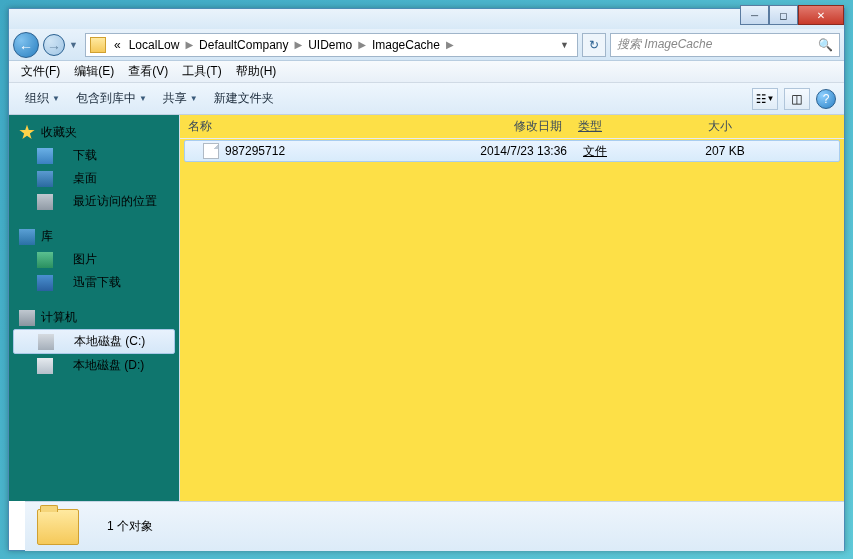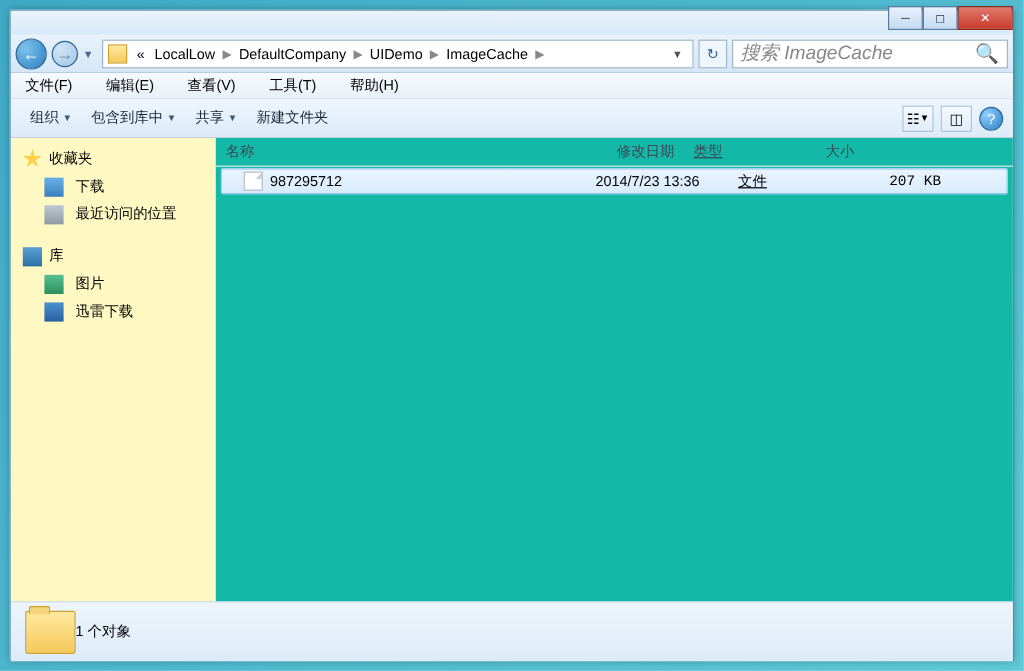--- a/index.html
+++ b/index.html
@@ -16,76 +16,76 @@
 .addrrow { height: 32px; background: linear-gradient(#e8f2fb,#d5e7f6); display: flex; align-items: center; padding: 2px 4px; gap: 4px; border-bottom: 1px solid #b8cde0; }
 .nav-back, .nav-fwd { width: 26px; height: 26px; border-radius: 50%; background: radial-gradient(circle at 30% 30%, #7fc2ef, #2a7fc0); border: 1px solid #2a6090; display: flex; align-items: center; justify-content: center; color: #fff; font-size: 14px; cursor: pointer; }
 .nav-fwd { width: 22px; height: 22px; background: radial-gradient(circle at 30% 30%, #d0e5f5, #a0c5e5); color: #6a8aa5; }
 .drop-hist { width: 12px; font-size: 9px; color: #4a6a8a; cursor: pointer; }
 .addr { flex: 1; height: 24px; background: #fff; border: 1px solid #a0b5ca; display: flex; align-items: center; padding: 0 4px; font-size: 12px; }
 .addr .foldericon { width: 16px; height: 16px; background: linear-gradient(#ffe9a0,#f5c95a); border: 1px solid #d0a030; margin-right: 4px; }
 .crumb { padding: 0 4px; color: #000; cursor: pointer; }
 .crumb-sep { color: #888; font-size: 10px; padding: 0 2px; cursor: pointer; }
 .addr-drop { margin-left: auto; color: #555; font-size: 9px; padding: 0 4px; cursor: pointer; }
 .refresh { width: 24px; height: 24px; border: 1px solid #a0b5ca; background: #eef5fb; display: flex; align-items: center; justify-content: center; font-size: 12px; color: #2a6090; cursor: pointer; }
-.search { width: 230px; height: 24px; background: #fff; border: 1px solid #a0b5ca; display: flex; align-items: center; padding: 0 6px; font-size: 16px; color: #888; font-style: italic; }
+.search { width: 230px; height: 24px; background: #fff; border: 1px solid #a0b5ca; display: flex; align-items: center; padding: 0 6px; font-size: 12px; color: #888; font-style: italic; }
 .search .mag { margin-left: auto; color: #2a6090; font-style: normal; cursor: pointer; }
 
 
-.menubar { height: 22px; background: linear-gradient(#f7fafd,#e8f0f8); border-bottom: 1px solid #d0dae5; display: flex; align-items: center; padding: 0 6px; font-size: 12px; gap: 16px; }
+.menubar { height: 22px; background: linear-gradient(#f7fafd,#e8f0f8); border-bottom: 1px solid #d0dae5; display: flex; align-items: center; padding: 0 6px; font-size: 12px; gap: 2px; }
 .menu-item { padding: 2px 6px; cursor: pointer; }
 
 
 .toolbar { height: 32px; background: linear-gradient(#eef6fd,#dcebf8); border-bottom: 1px solid #c0d0e0; display: flex; align-items: center; padding: 0 8px; font-size: 12px; }
 .tool { padding: 4px 8px; cursor: pointer; color: #1a2a3a; display: flex; align-items: center; gap: 3px; }
 .tool .tri { font-size: 8px; color: #3a5a7a; }
 .tool-right { margin-left: auto; display: flex; align-items: center; gap: 6px; }
 .view-btn, .pane-btn, .help-btn { width: 26px; height: 22px; border: 1px solid #b0c5da; background: linear-gradient(#f5faff,#e0ecf7); display: flex; align-items: center; justify-content: center; cursor: pointer; font-size: 12px; }
 .help-btn { border-radius: 50%; width: 20px; height: 20px; background: radial-gradient(circle at 30% 30%, #8fd0ff,#2a80c5); color: #fff; border-color: #2a6090; }
 
 
 .body { display: flex; height: 386px; }
-.sidebar { width: 170px; background: #fef9c3; overflow-y: auto; font-size: 12px; padding: 6px 0; position: relative; }
+.sidebar { width: 170px; background: #0f766e; overflow-y: auto; font-size: 12px; padding: 6px 0; position: relative; }
 .sidebar::-webkit-scrollbar { width: 16px; }
 .sidebar::-webkit-scrollbar-track { background: #eef2f6; }
 .sidebar::-webkit-scrollbar-thumb { background: #c5d2e0; border: 1px solid #a0b0c0; }
 .sb-group { margin-bottom: 12px; }
 .sb-head { display: flex; align-items: center; gap: 6px; padding: 3px 10px; cursor: pointer; }
-.sb-item { display: flex; align-items: center; gap: 10px; padding: 3px 10px 3px 28px; cursor: pointer; }
+.sb-item { display: flex; align-items: center; gap: 20px; padding: 3px 10px 3px 28px; cursor: pointer; }
 .sb-item.sel { background: linear-gradient(#e8f2fd,#d5e7f8); border: 1px solid #a8c8e8; border-radius: 2px; margin: 0 4px; padding-left: 24px; }
 .ico { width: 16px; height: 16px; display: inline-block; }
 .ico-star { background: radial-gradient(circle,#ffd24a 40%,#e0a020); clip-path: polygon(50% 0,61% 35%,98% 35%,68% 57%,79% 91%,50% 70%,21% 91%,32% 57%,2% 35%,39% 35%); }
 .ico-dl { background: linear-gradient(#6ab0e5,#3a80c0); }
 .ico-desk { background: linear-gradient(#5a9ad0,#2a6aa0); }
 .ico-recent { background: linear-gradient(#c0c8d0,#909aa5); }
 .ico-lib { background: linear-gradient(#5aa0d5,#2a70a5); }
 .ico-vid { background: linear-gradient(#8a5ac0,#5a3a90); }
 .ico-pic { background: linear-gradient(#5ac090,#2a9060); }
 .ico-doc { background: linear-gradient(#e0e5ea,#b0b8c0); }
 .ico-xl { background: linear-gradient(#4a90d0,#2a60a0); }
 .ico-mus { background: radial-gradient(circle,#4a90e0,#2a60b0); border-radius: 50%; }
 .ico-pc { background: linear-gradient(#c0c8d0,#8a95a0); }
 .ico-hd { background: linear-gradient(#d5dae0,#a5afba); }
 .ico-hd2 { background: linear-gradient(#e5eaef,#b5bfca); }
 
 .divider { width: 1px; background: #d5dfe8; }
 
-.filearea { flex: 1; background: #14b8a6; font-size: 12px; }
+.filearea { flex: 1; background: #fde047; font-size: 12px; }
 .colhead { display: flex; height: 24px; align-items: center; border-bottom: 1px solid #e5eaf0; color: #3a4a5a; }
 .col { padding: 0 8px; }
 .col.name { width: 260px; }
 .col.date { width: 130px; text-align: right; }
 .col.type { width: 110px; text-decoration: underline; }
-.col.size { width: 80px; text-align: left; font-family: Liberation Mono, monospace; }
-.filerow { display: flex; height: 22px; align-items: center; gap: 16px; }
+.col.size { width: 80px; text-align: center; }
+.filerow { display: flex; height: 22px; align-items: center; }
 .filerow.sel { background: linear-gradient(#eaf4ff,#d8ebfb); border: 1px solid #a8cdf0; border-radius: 2px; margin: 1px 4px; }
 .fileicon { width: 16px; height: 16px; background: #fff; border: 1px solid #b0bac5; margin: 0 6px 0 18px; position: relative; }
 .fileicon::before { content: ""; position: absolute; top: 0; right: 0; width: 5px; height: 5px; background: linear-gradient(135deg,#fff 50%,#c0cad5 50%); }
 
 
-.status { height: 50px; background: linear-gradient(#eef5fc,#dcebf8); border-top: 1px solid #c5d5e5; display: flex; align-items: center; padding: 0 12px; gap: 0; font-size: 12px; }
+.status { height: 50px; background: linear-gradient(#eef5fc,#dcebf8); border-top: 1px solid #c5d5e5; display: flex; align-items: center; padding: 0 12px; gap: 28px; font-size: 12px; margin-left: 16px; }
 .bigfolder { width: 42px; height: 36px; background: linear-gradient(#ffe9a0,#f5c95a); border: 1px solid #d0a030; border-radius: 2px; position: relative; }
 .bigfolder::before { content: ""; position: absolute; top: -5px; left: 2px; width: 16px; height: 6px; background: #f5d57a; border: 1px solid #d0a030; border-bottom: none; border-radius: 2px 2px 0 0; }
 
 .watermark { position: absolute; right: 8px; bottom: 4px; font-size: 14px; color: rgba(120,120,120,.35); font-family: serif; font-style: italic; pointer-events: none; }
 </style>
 </head>
 <body>
 
 <div class="window">
 
@@ -157,36 +157,54 @@
       <div class="sb-group">
         <div class="sb-head">
             <span class="ico ico-star"></span>
             <span>收藏夹</span>
           </div>
         <div class="sb-item">
             <span class="ico ico-dl"></span>
             <span>下载</span>
           </div>
         <div class="sb-item">
+            <span class="ico ico-desk"></span>
+            <span>桌面</span>
+          </div>
+        <div class="sb-item">
             <span class="ico ico-recent"></span>
             <span>最近访问的位置</span>
           </div>
       </div>
       <div class="sb-group">
         <div class="sb-head">
             <span class="ico ico-lib"></span>
             <span>库</span>
           </div>
         <div class="sb-item">
             <span class="ico ico-pic"></span>
             <span>图片</span>
           </div>
         <div class="sb-item">
             <span class="ico ico-xl"></span>
             <span>迅雷下载</span>
+          </div>
+      </div>
+      <div class="sb-group">
+        <div class="sb-head">
+            <span class="ico ico-pc"></span>
+            <span>计算机</span>
+          </div>
+        <div class="sb-item sel">
+            <span class="ico ico-hd"></span>
+            <span>本地磁盘 (C:)</span>
+          </div>
+        <div class="sb-item">
+            <span class="ico ico-hd2"></span>
+            <span>本地磁盘 (D:)</span>
           </div>
       </div>
     </div>
     <div class="divider"></div>
     <div class="filearea">
       <div class="colhead">
         <div class="col name">名称</div>
         <div class="col date">修改日期</div>
         <div class="col type">类型</div>
         <div class="col size">大小</div>

